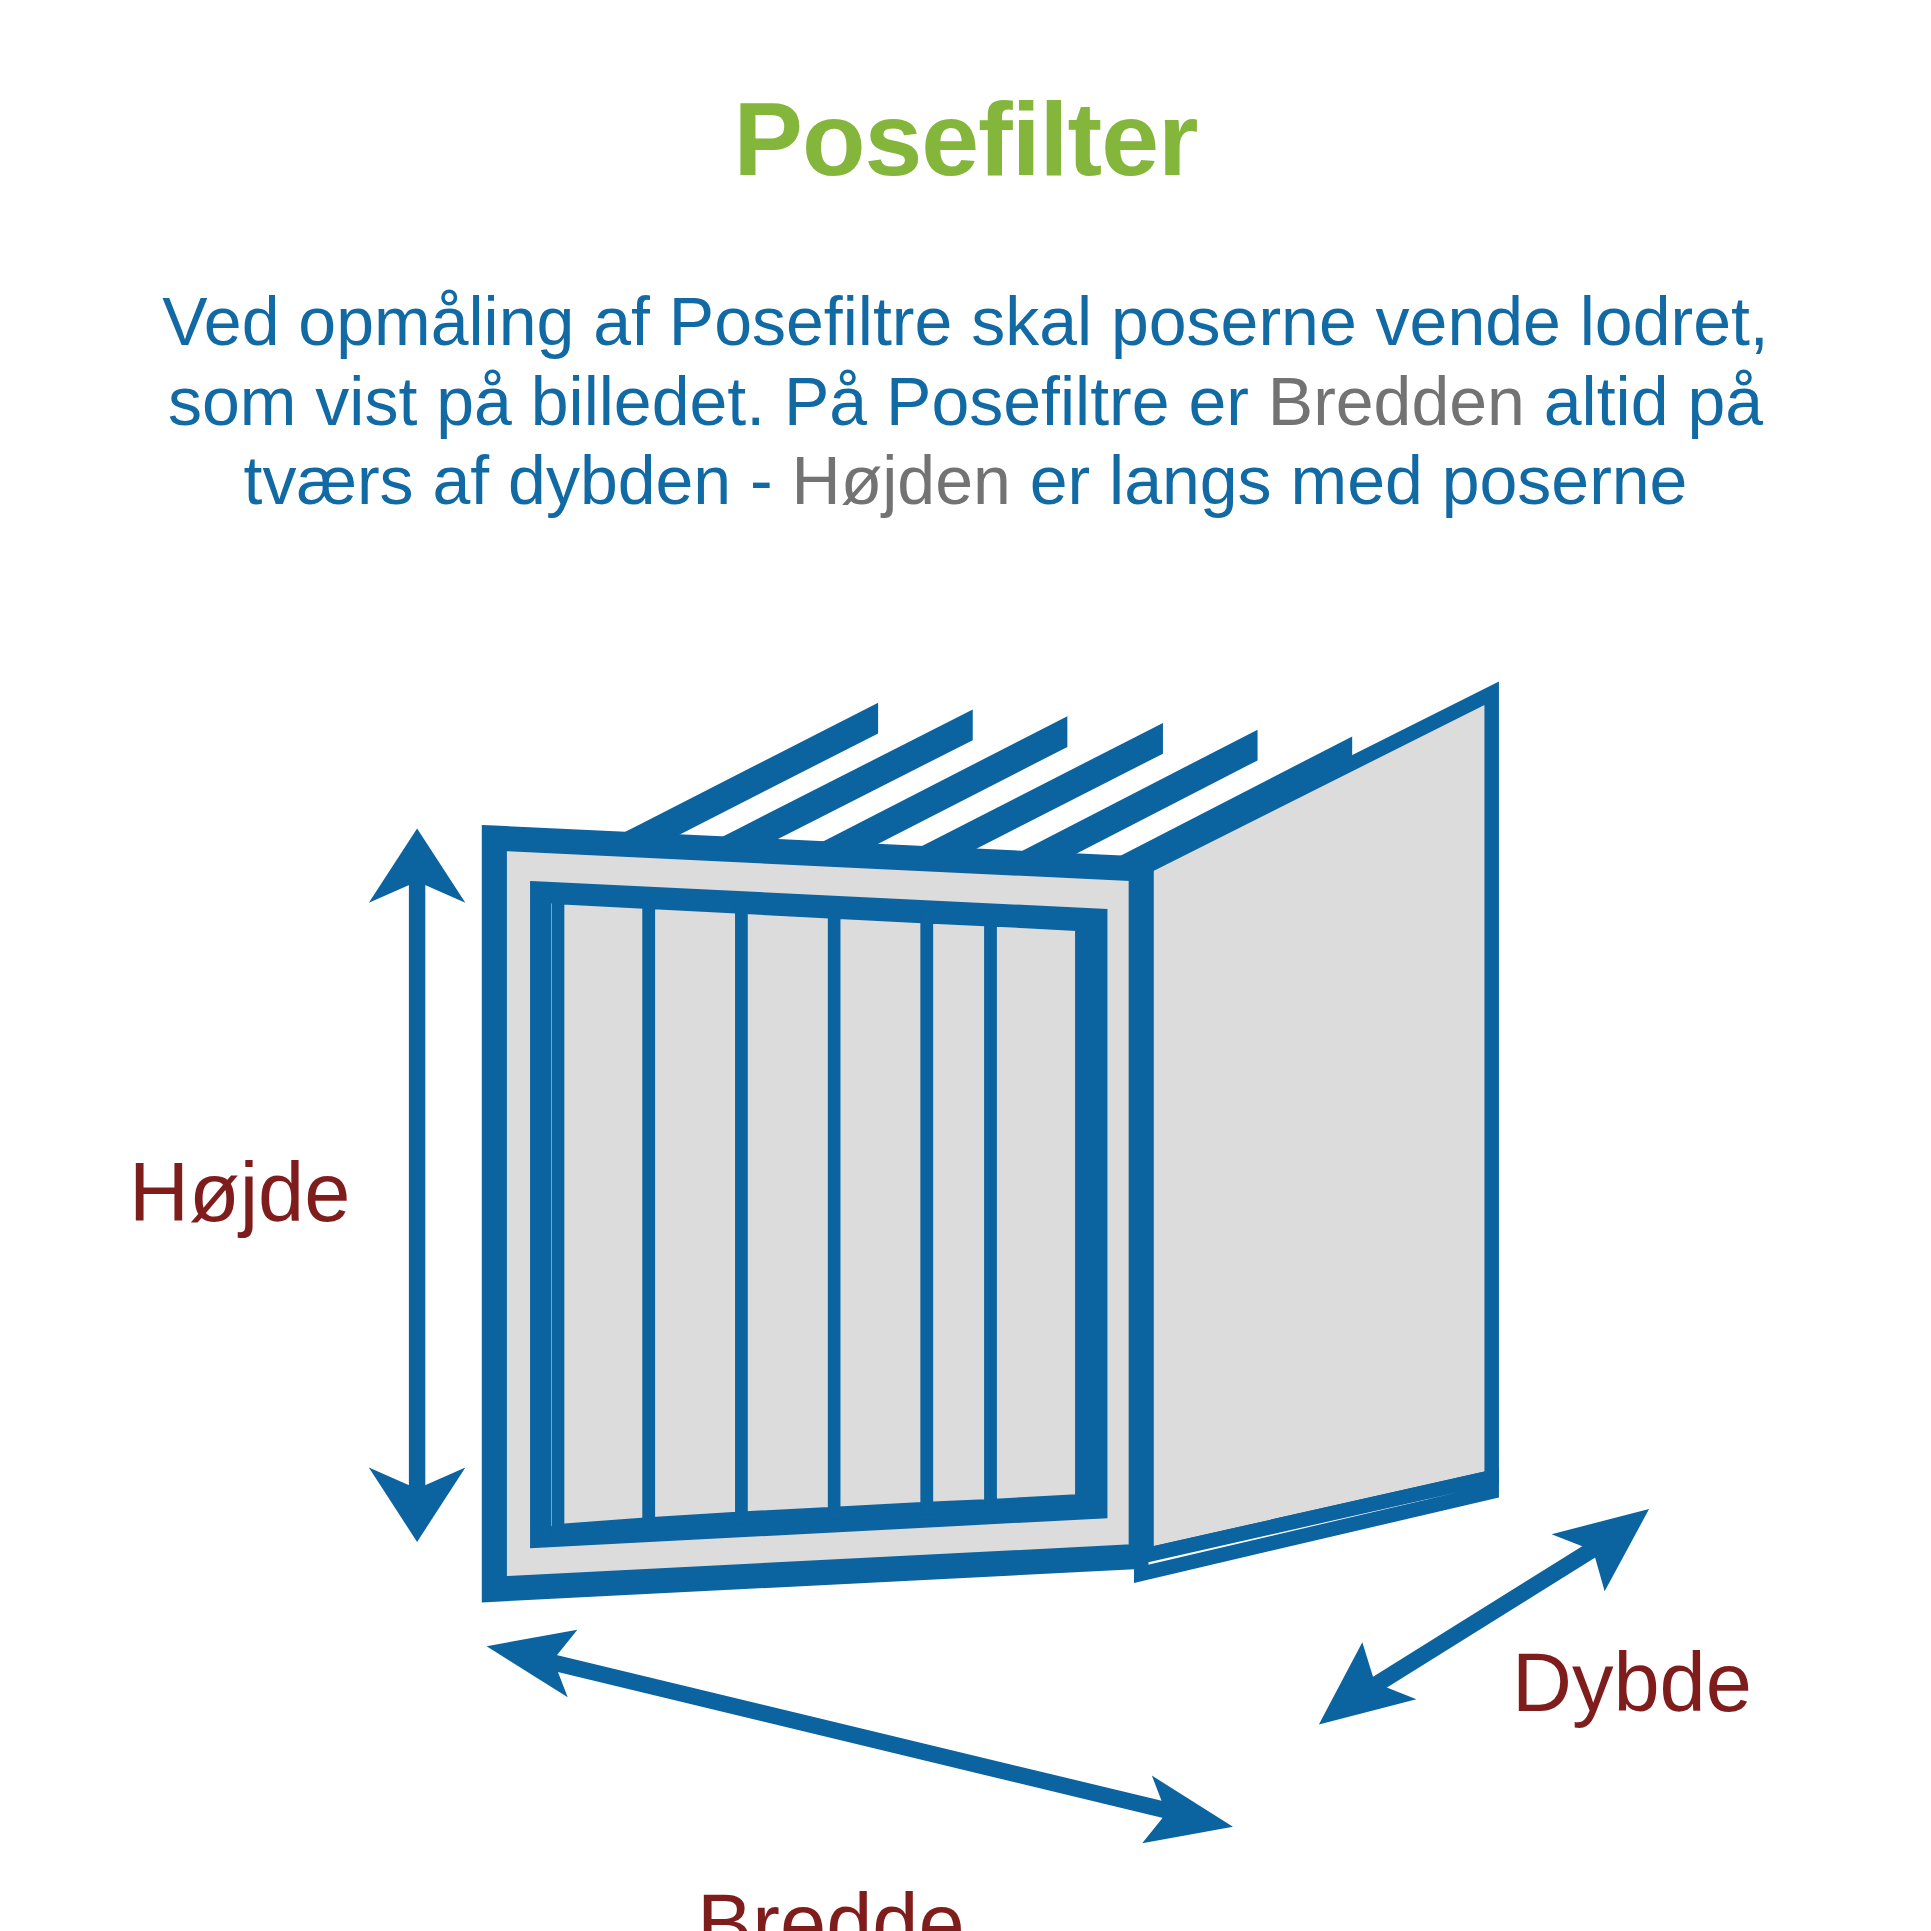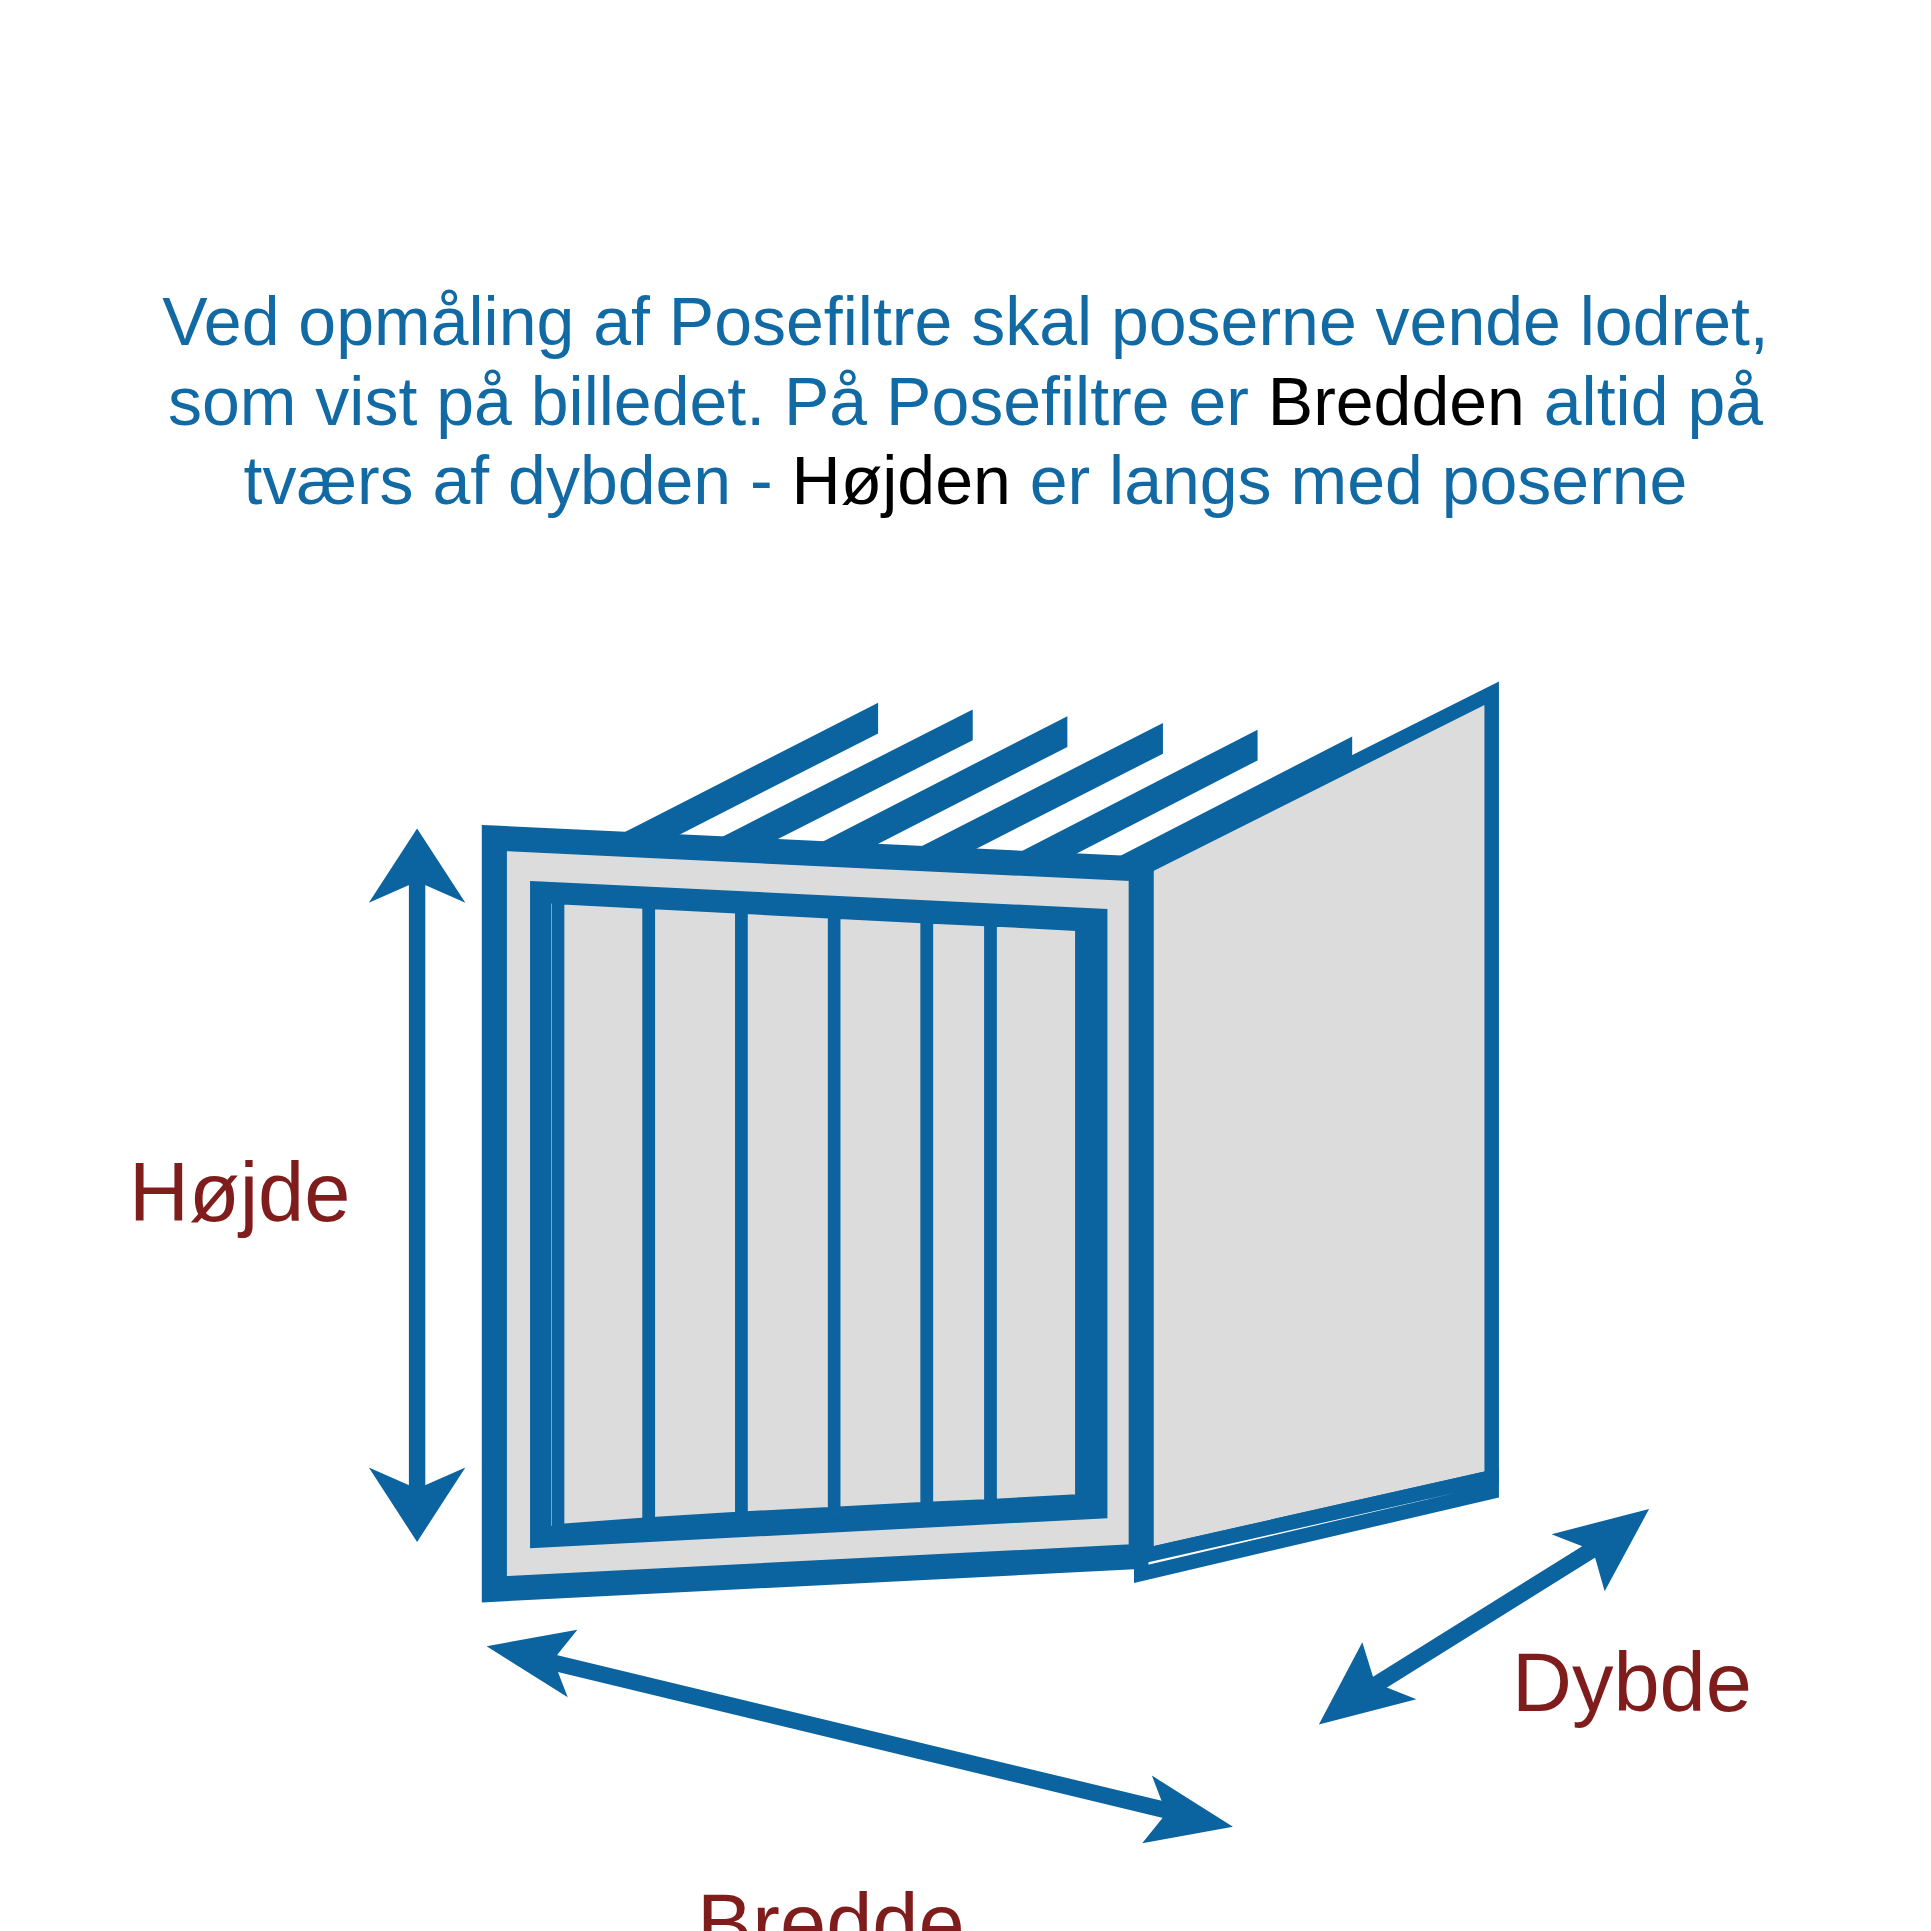--- a/index.html
+++ b/index.html
@@ -42,21 +42,21 @@
     position: absolute;
     top: 282px;
     left: 77px;
     width: 1777px;
     text-align: center;
     font-size: 68px;
     line-height: 1.17;
     color: #126aa4;
   }
   .intro .line { display: block; white-space: nowrap; text-align: center; }
-  .hl { color: #000000; }
+  .hl { color: #737373; }
 
   
   #diagram {
     position: absolute;
     left: 0;
     top: 0;
     width: 1931px;
     height: 1931px;
   }
 
@@ -70,20 +70,21 @@
   }
   #label-hojde  { left: 129px;  top: 1151px; }
   #label-bredde { left: 697px;  top: 1882px; }
   #label-dybde  { left: 1512px; top: 1641px; text-align: center; }
 </style>
 </head>
 <body>
 
 <div id="page">
 
+  <div class="title">Posefilter</div>
 
   <div class="intro">
     <span class="line">
       <span>Ved opmåling af Posefiltre skal poserne vende lodret,</span>
     </span>
     <span class="line">
       <span>som vist på billedet. På Posefiltre er </span><span class="hl">Bredden</span><span> altid på</span>
     </span>
     <span class="line">
       <span>tværs af dybden - </span><span class="hl">Højden</span><span> er langs med poserne</span>

